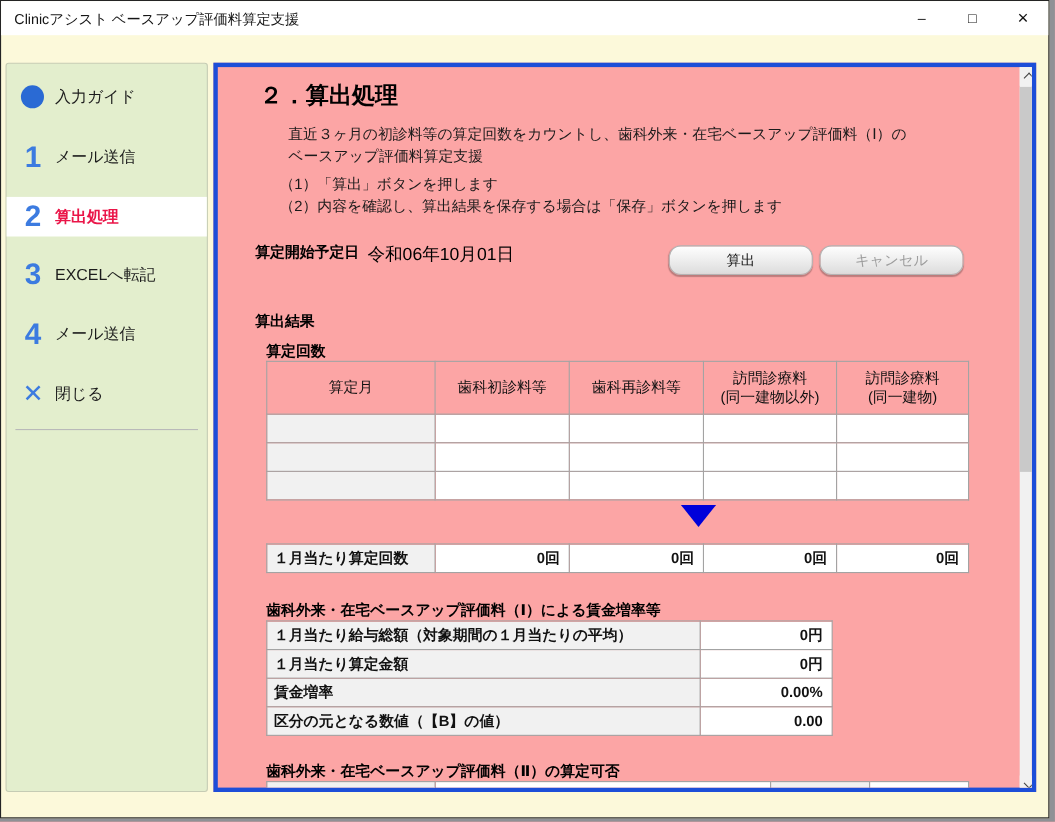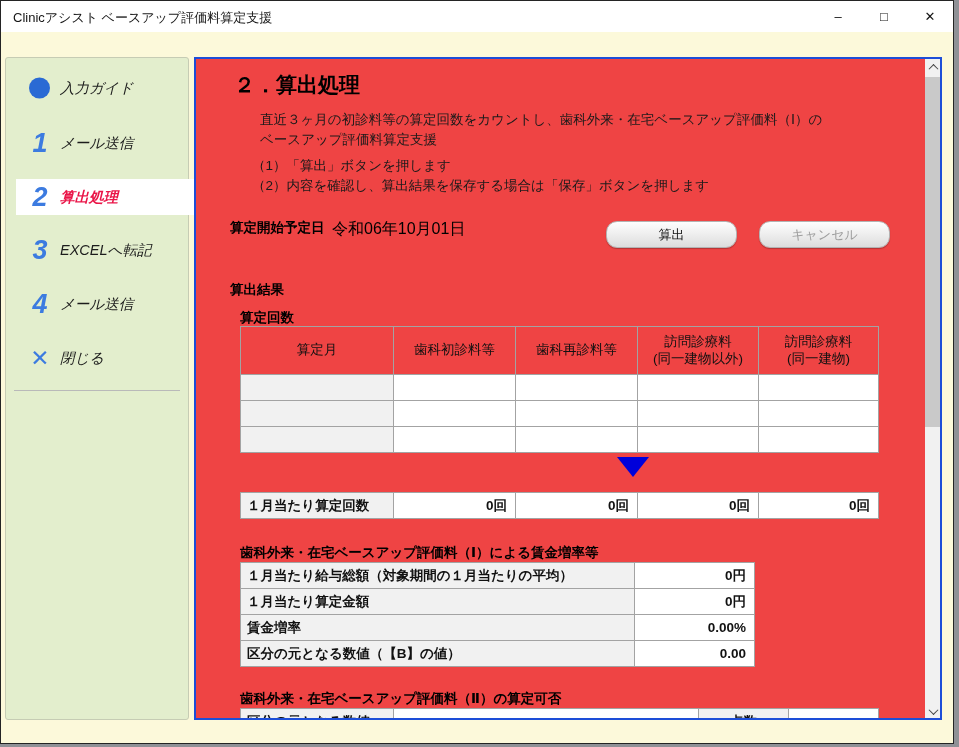--- a/index.html
+++ b/index.html
@@ -12,36 +12,36 @@
   
   .titlebar { position:absolute; left:0; top:0; right:0; height:31px; background:#ffffff; }
   .title-text { position:absolute; left:12px; top:8px; font-size:13px; color:#151515; white-space:nowrap; }
   .win-controls { position:absolute; right:0; top:0; height:31px; display:flex; }
   .win-btn { width:46px; height:31px; display:flex; align-items:center; justify-content:center;
              font-size:13px; color:#111; cursor:default; }
 
   
   .sidebar { position:absolute; left:4px; top:56px; width:184px; height:663px;
              background:#e3eecd; border:1px solid #c6ccb4; border-radius:3px; }
-  .side-item { position:absolute; left:10px; width:100%; height:36px;font-style:italic; }
+  .side-item { position:absolute; left:0; width:100%; height:36px; }
   .side-item.active { background:#ffffff; }
   .marker-num { position:absolute; left:10px; top:50%; transform:translateY(-50%);
                 width:28px; text-align:center; font-size:27px; font-weight:bold; color:#3c7be0; }
   .marker-dot { position:absolute; left:13px; top:50%; transform:translateY(-50%);
                 width:21px; height:21px; border-radius:50%; background:#2a6ad4; }
   .marker-x { position:absolute; left:10px; top:50%; transform:translateY(-50%);
               width:28px; text-align:center; font-size:23px; font-weight:bold; color:#3c7be0; }
   .side-label { position:absolute; left:44px; top:50%; transform:translateY(-50%);
                 font-size:14.5px; color:#1c1c1c; white-space:nowrap; }
   .side-item.active .side-label { color:#ea1548; font-weight:bold;text-align:right; }
   .side-divider { position:absolute; left:8px; right:8px; top:332px; height:1px; background:#b9b9b9; }
 
   
   .main { position:absolute; left:193px; top:56px; width:748px; height:663px;
-          background:#ef4444; border:2px solid #1d4ed8; overflow:hidden; }
+          background:#fca5a5; border:4px solid #1d4ed8; overflow:hidden; }
 
   .h1 { position:absolute; left:38px; top:12px; font-size:21px; font-weight:bold; color:#000; white-space:nowrap; }
   .desc { position:absolute; font-size:13.5px; color:#1a1a1a; white-space:nowrap; }
 
   .date-label { position:absolute; left:34px; top:160px; font-size:13.5px; font-weight:bold; white-space:nowrap; }
   .date-value { position:absolute; left:136px; top:160px; font-size:16px; white-space:nowrap; }
 
   .btn { position:absolute; width:131px; height:27px; border:1px solid #b3b3b3; border-radius:11px;
          background:linear-gradient(#fefefe,#ececec 55%,#dcdcdc); font-size:13px; color:#111;
          display:flex; align-items:center; justify-content:center;
@@ -129,21 +129,21 @@
     <div class="h1">２．算出処理</div>
     <div class="desc" style="left:64px; top:52px">直近３ヶ月の初診料等の算定回数をカウントし、歯科外来・在宅ベースアップ評価料（Ⅰ）の</div>
     <div class="desc" style="left:64px; top:72px">ベースアップ評価料算定支援</div>
     <div class="desc" style="left:56px; top:98px">（1）「算出」ボタンを押します</div>
     <div class="desc" style="left:56px; top:118px">（2）内容を確認し、算出結果を保存する場合は「保存」ボタンを押します</div>
 
     <div class="date-label">算定開始予定日</div>
     <div class="date-value">令和06年10月01日</div>
 
     <div class="btn" style="left:410px; top:162px">算出</div>
-    <div class="btn disabled" style="left:563px; top:162px">キャンセル</div>
+    <div class="btn disabled" style="left:547px; top:162px">キャンセル</div>
 
     <div class="bold-label" style="left:34px; top:222px">算出結果</div>
     <div class="bold-label" style="left:44px; top:250px">算定回数</div>
 
     <table class="tbl tbl-outer" style="left:44px; top:267px; width:638px">
       <colgroup>
           <col style="width:153px">
           <col style="width:122px">
           <col style="width:122px">
           <col style="width:121px">

